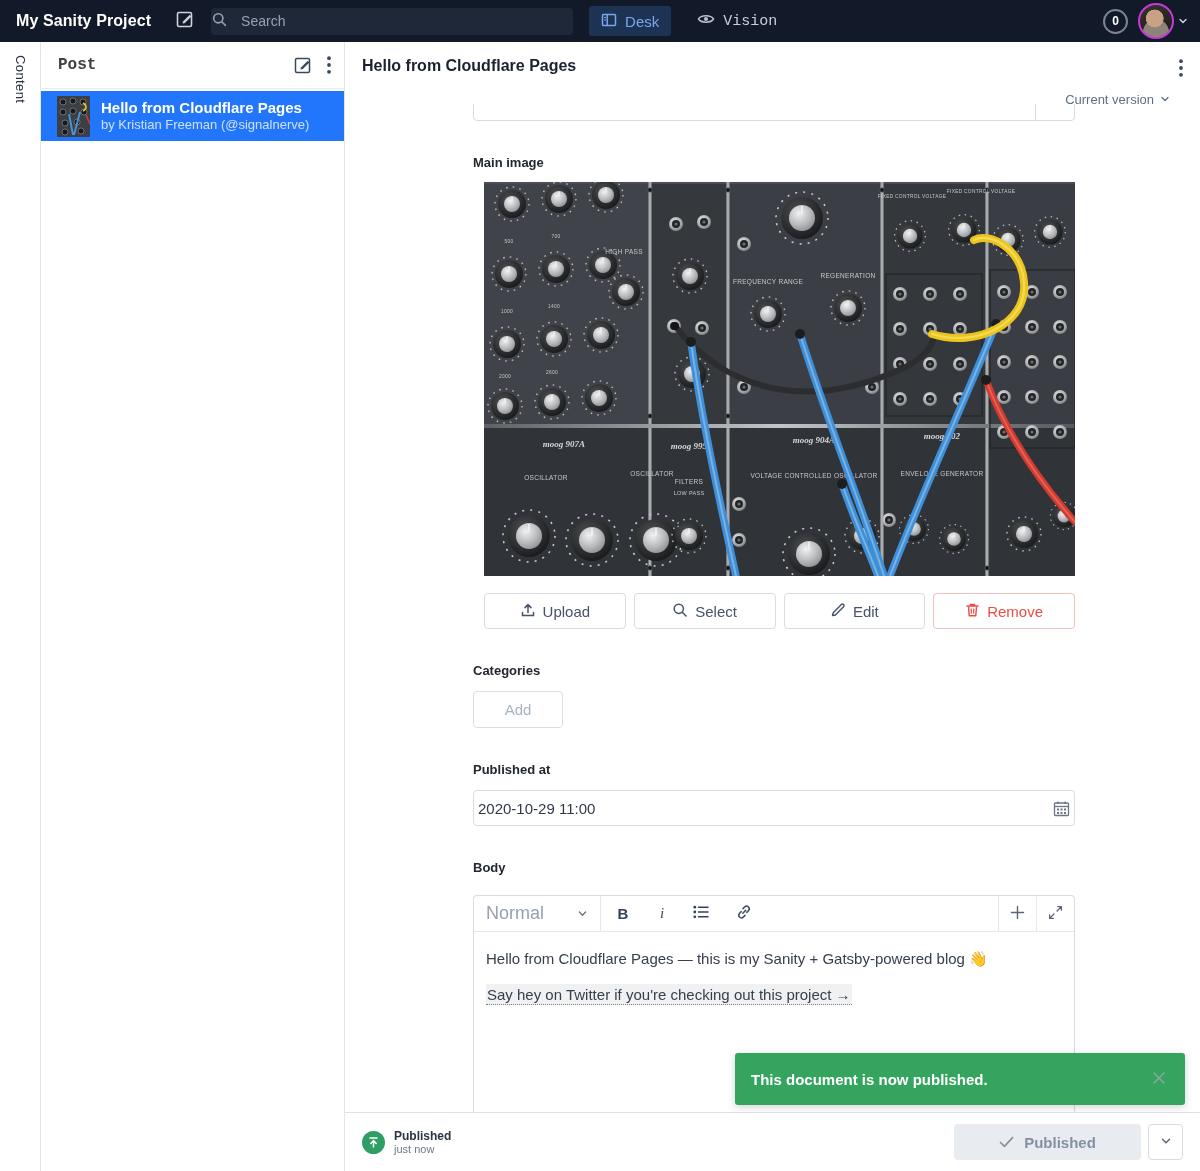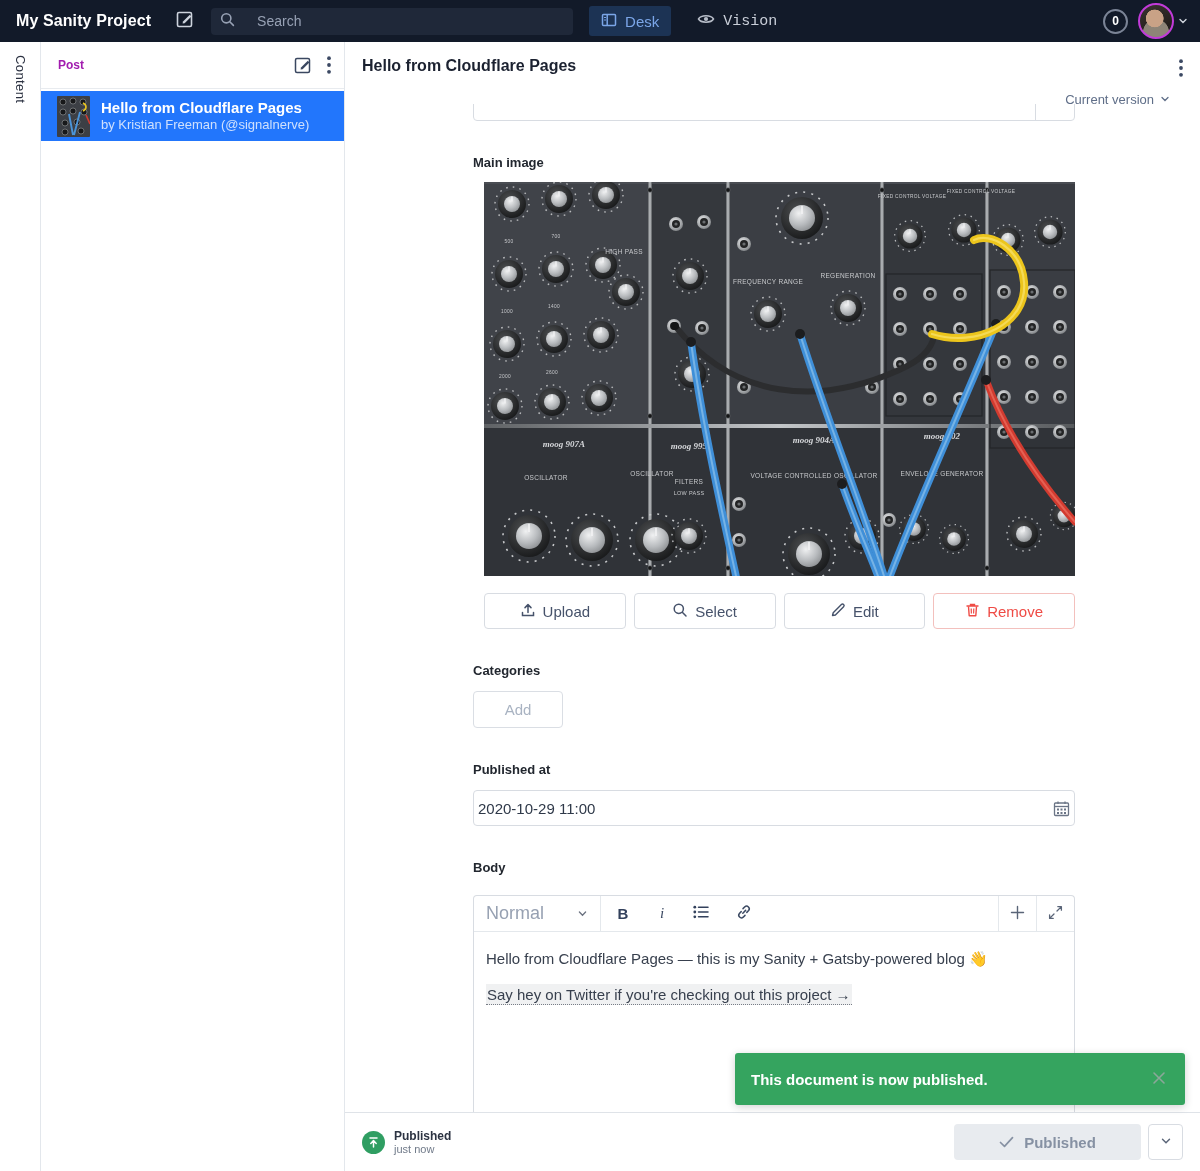--- a/index.html
+++ b/index.html
@@ -12,21 +12,21 @@
 
   
   .navbar {
     position:absolute; top:0; left:0; width:1200px; height:42px;
     background:#121a29; display:flex; align-items:center; color:#fff;
   }
   .brand { font-size:16px; font-weight:700; margin-left:16px; letter-spacing:.1px; }
   .nav-icon-btn { margin-left:22px; width:24px; height:24px; display:flex; align-items:center; justify-content:center; cursor:pointer; }
   .searchbox {
     margin-left:14px; width:362px; height:27px; background:#1f2839; border-radius:4px;
-    display:flex; align-items:center; padding-left:9px; gap:20px;
+    display:flex; align-items:center; padding-left:1px; gap:12px;
   }
   .searchbox input {
     background:transparent; border:none; outline:none; color:#e5e9f0; font-size:14px; width:300px;
     font-family:"Liberation Sans", sans-serif;
   }
   .searchbox input::placeholder { color:#97a1b4; }
   .tab { display:flex; align-items:center; gap:8px; height:30px; padding:0 12px; border-radius:3px; font-size:15px; cursor:pointer; }
   .tab-desk { margin-left:16px; background:#1c3354; color:#7ba6e8; }
   .tab-vision { margin-left:14px; color:#c9ced8;font-family:Liberation Mono, monospace; }
   .nav-right { margin-left:auto; display:flex; align-items:center; margin-right:12px; }
@@ -53,21 +53,21 @@
     writing-mode:vertical-rl; font-size:13px; color:#2a3040; letter-spacing:.4px;
     position:absolute; top:13px; left:13px;
   }
 
   
   .list-pane {
     position:absolute; top:42px; left:41px; width:304px; height:1129px;
     background:#fff; border-right:1px solid #e3e7ec;
   }
   .list-header { height:47px; border-bottom:1px solid #e8ebef; display:flex; align-items:center; padding:0 13px 0 17px; }
-  .list-title { font-size:12px; font-weight:600; color:#a21caf; flex:1; }
+  .list-title { font-size:16px; font-weight:600; color:#404040; flex:1;font-family:Liberation Mono, monospace; }
   .icon-btn { background:none; border:none; padding:0; cursor:pointer; display:flex; align-items:center; justify-content:center; }
   .list-header .icon-btn { margin-left:14px; }
   .doc-item {
     margin-top:2px; height:50px; background:#2276fc; display:flex; align-items:center;
     padding:0 10px 0 16px; gap:11px; cursor:pointer;
   }
   .thumb { width:33px; height:41px; flex:0 0 auto; border-radius:1px; overflow:hidden; }
   .doc-item-title { font-size:15px; font-weight:600; color:#fff; line-height:18px; }
   .doc-item-sub { font-size:13px; color:#cfe0fd; line-height:16px; }
 

